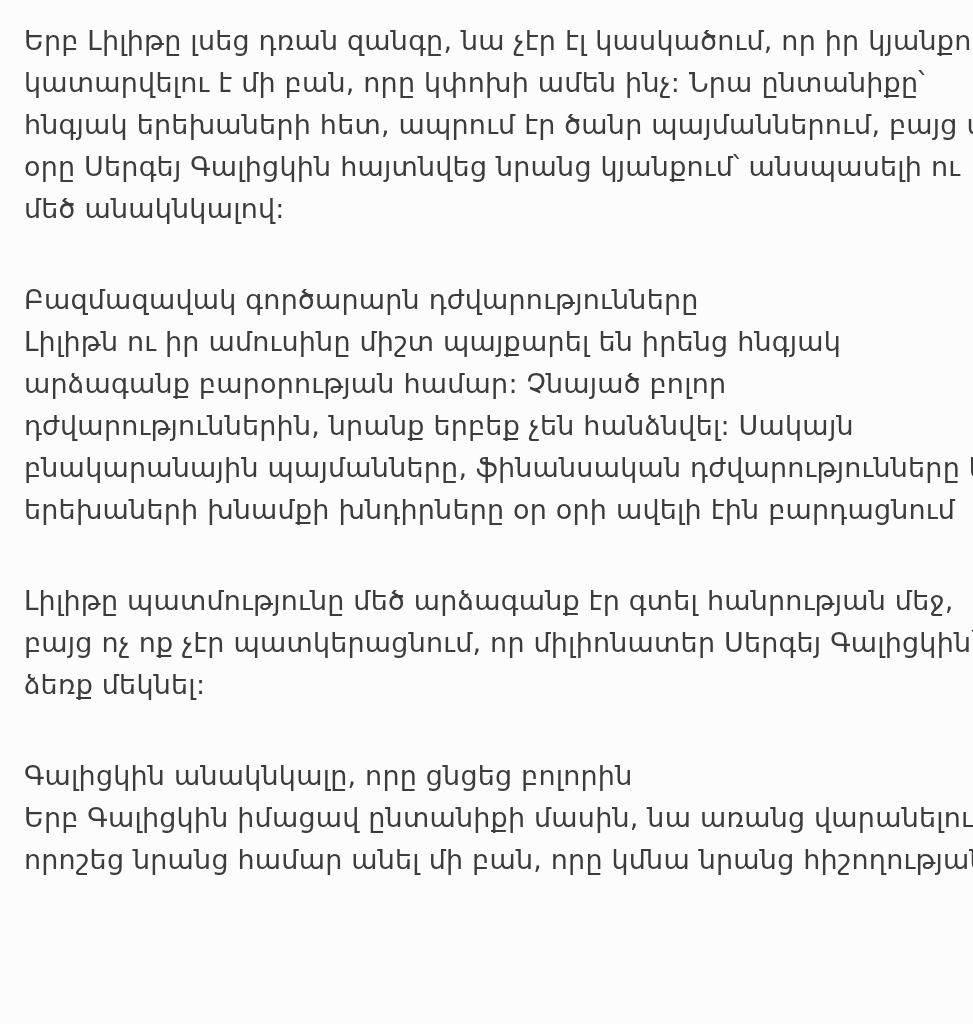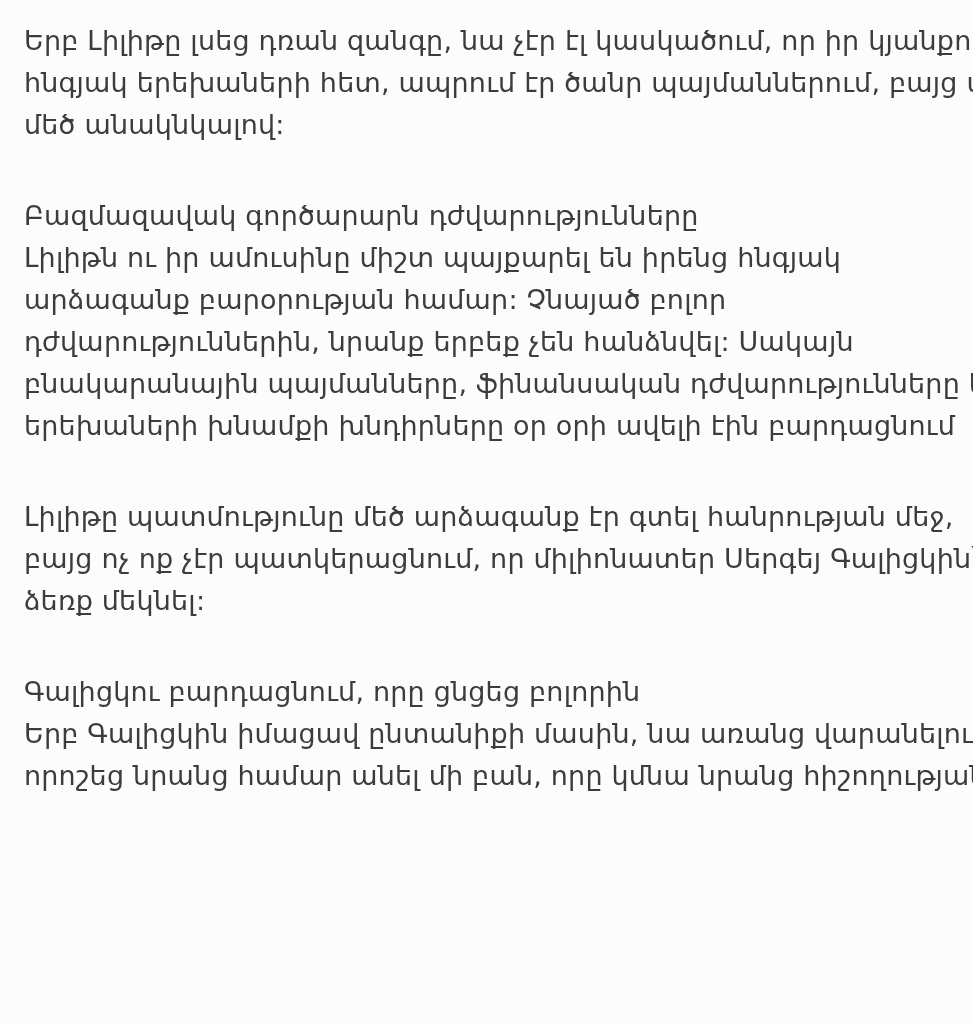--- a/index.html
+++ b/index.html
@@ -27,38 +27,40 @@
     letter-spacing: 0.2px;
   }
 </style>
 </head>
 <body>
 
 <div class="article">
 
   <div class="para">
     <div class="line">Երբ Լիլիթը լսեց դռան զանգը, նա չէր էլ կասկածում, որ իր կյանքում</div>
+    <div class="line">կատարվելու է մի բան, որը կփոխի ամեն ինչ: Նրա ընտանիքը՝</div>
     <div class="line">հնգյակ երեխաների հետ, ապրում էր ծանր պայմաններում, բայց այդ</div>
+    <div class="line">օրը Սերգեյ Գալիցկին հայտնվեց նրանց կյանքում՝ անսպասելի ու</div>
     <div class="line">մեծ անակնկալով:</div>
   </div>
 
   <div class="para">
     <div class="line">Բազմազավակ գործարարն դժվարությունները</div>
     <div class="line">Լիլիթն ու իր ամուսինը միշտ պայքարել են իրենց հնգյակ</div>
     <div class="line">արձագանք բարօրության համար: Չնայած բոլոր</div>
     <div class="line">դժվարություններին, նրանք երբեք չեն հանձնվել: Սակայն</div>
     <div class="line">բնակարանային պայմանները, ֆինանսական դժվարությունները և</div>
     <div class="line">երեխաների խնամքի խնդիրները օր օրի ավելի էին բարդացնում</div>
   </div>
 
   <div class="para">
     <div class="line">Լիլիթը պատմությունը մեծ արձագանք էր գտել հանրության մեջ,</div>
     <div class="line">բայց ոչ ոք չէր պատկերացնում, որ միլիոնատեր Սերգեյ Գալիցկին՝</div>
     <div class="line">ձեռք մեկնել:</div>
   </div>
 
   <div class="para">
-    <div class="line">Գալիցկու բարդացնում, որը ցնցեց բոլորին</div>
+    <div class="line">Գալիցկին անակնկալը, որը ցնցեց բոլորին</div>
     <div class="line">Երբ Գալիցկին իմացավ ընտանիքի մասին, նա առանց վարանելու</div>
     <div class="line">որոշեց նրանց համար անել մի բան, որը կմնա նրանց հիշողության</div>
   </div>
 
 </div>
 
 </body></html>

